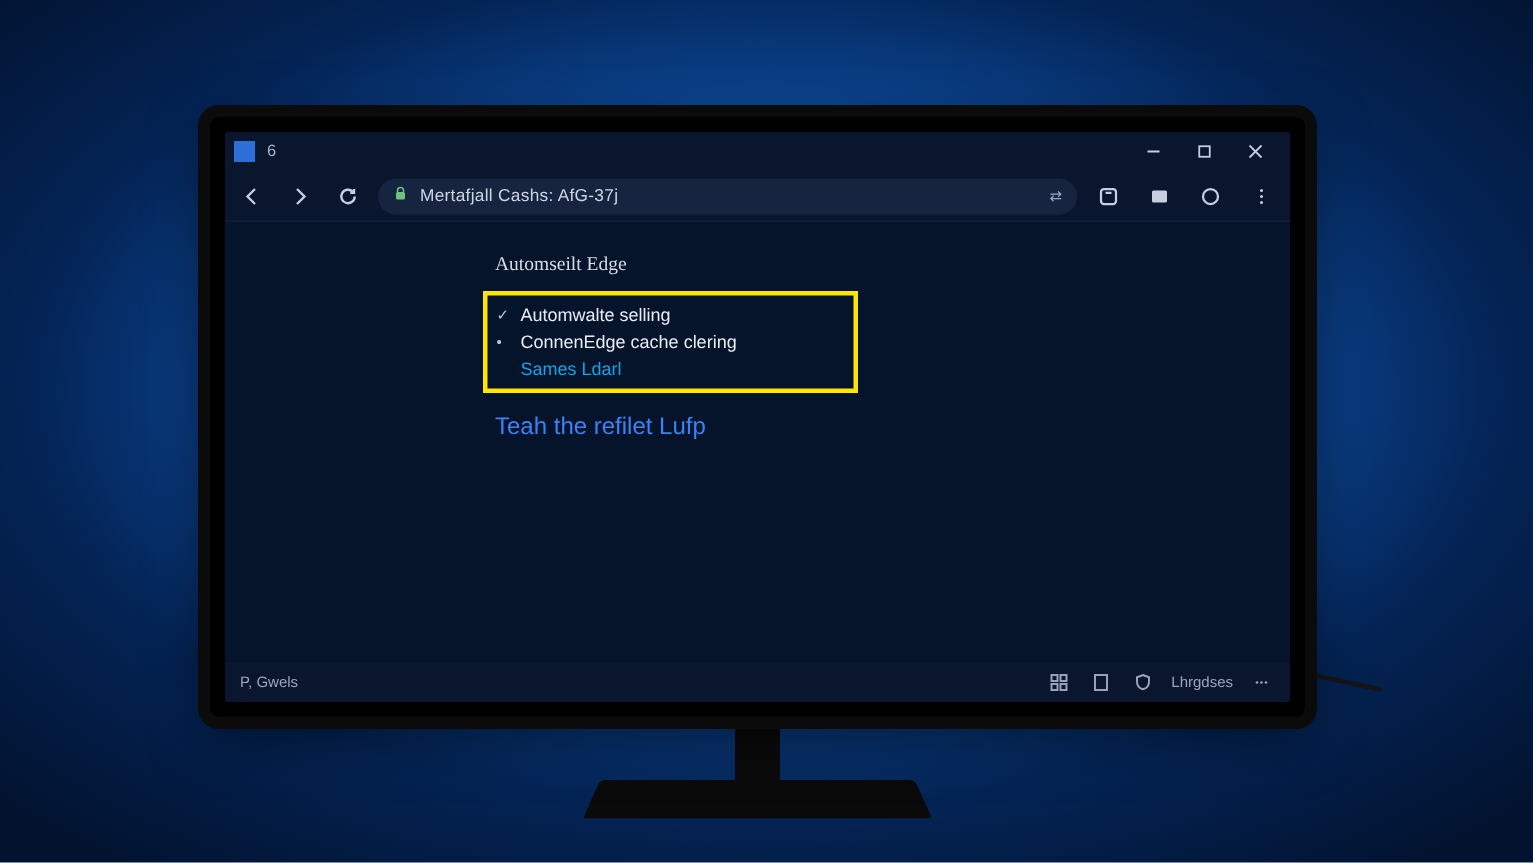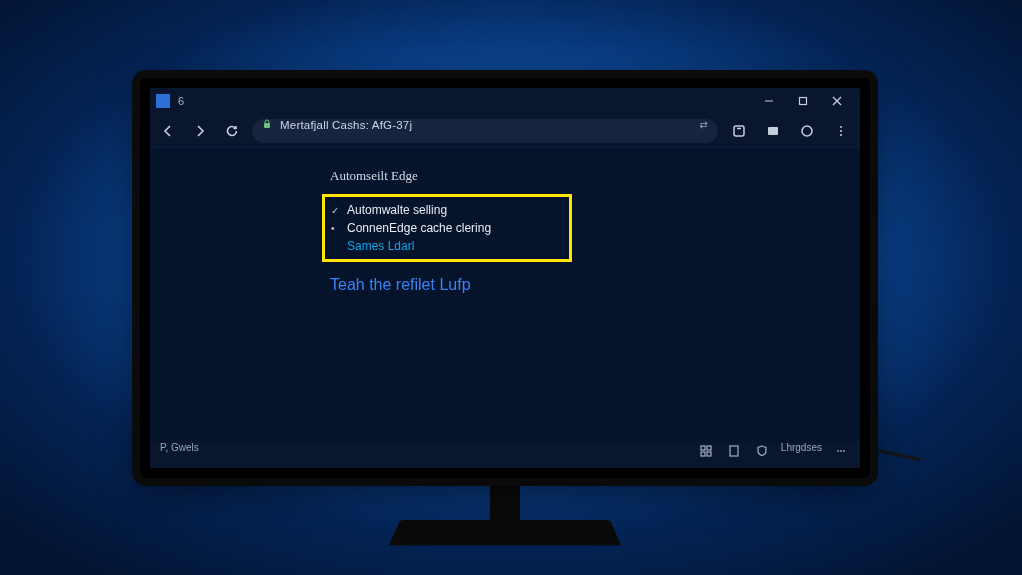--- a/index.html
+++ b/index.html
@@ -99,20 +99,21 @@
     cursor: pointer;
     border-radius: 3px;
   }
   .navbtn svg { width: 14px; height: 14px; stroke: #c7cedd; stroke-width: 1.6; fill: none; }
   .addr {
     flex: 1;
     height: 24px;
     background: #16243f;
     border-radius: 12px;
     display: flex;
+    align-items: center;
     padding: 0 10px;
     gap: 8px;
     font-size: 11.5px;
     color: #cfd6e4;
   }
   .lock svg { width: 10px; height: 10px; fill: #6fc27a; }
   .addr-text { flex: 1; color: #cfd6e4; letter-spacing: 0.2px; white-space: nowrap; overflow: hidden; }
   .tb-icon {
     width: 26px; height: 26px;
     display: flex; align-items: center; justify-content: center;
@@ -161,20 +162,21 @@
     color: #3b82f6;
     cursor: pointer;
   }
   
   .statusbar {
     position: absolute;
     left: 0; right: 0; bottom: 0;
     height: 26px;
     background: #0a162d;
     display: flex;
+    align-items: center;
     padding: 0 10px;
     font-size: 10px;
     color: #9aa6bd;
     gap: 10px;
   }
   .statusbar .sp { flex: 1; }
   .sb-icon { width: 18px; height: 18px; display: flex; align-items: center; justify-content: center; }
   .sb-icon svg { width: 12px; height: 12px; stroke: #9aa6bd; stroke-width: 1.3; fill: none; }
 </style>
 </head>

